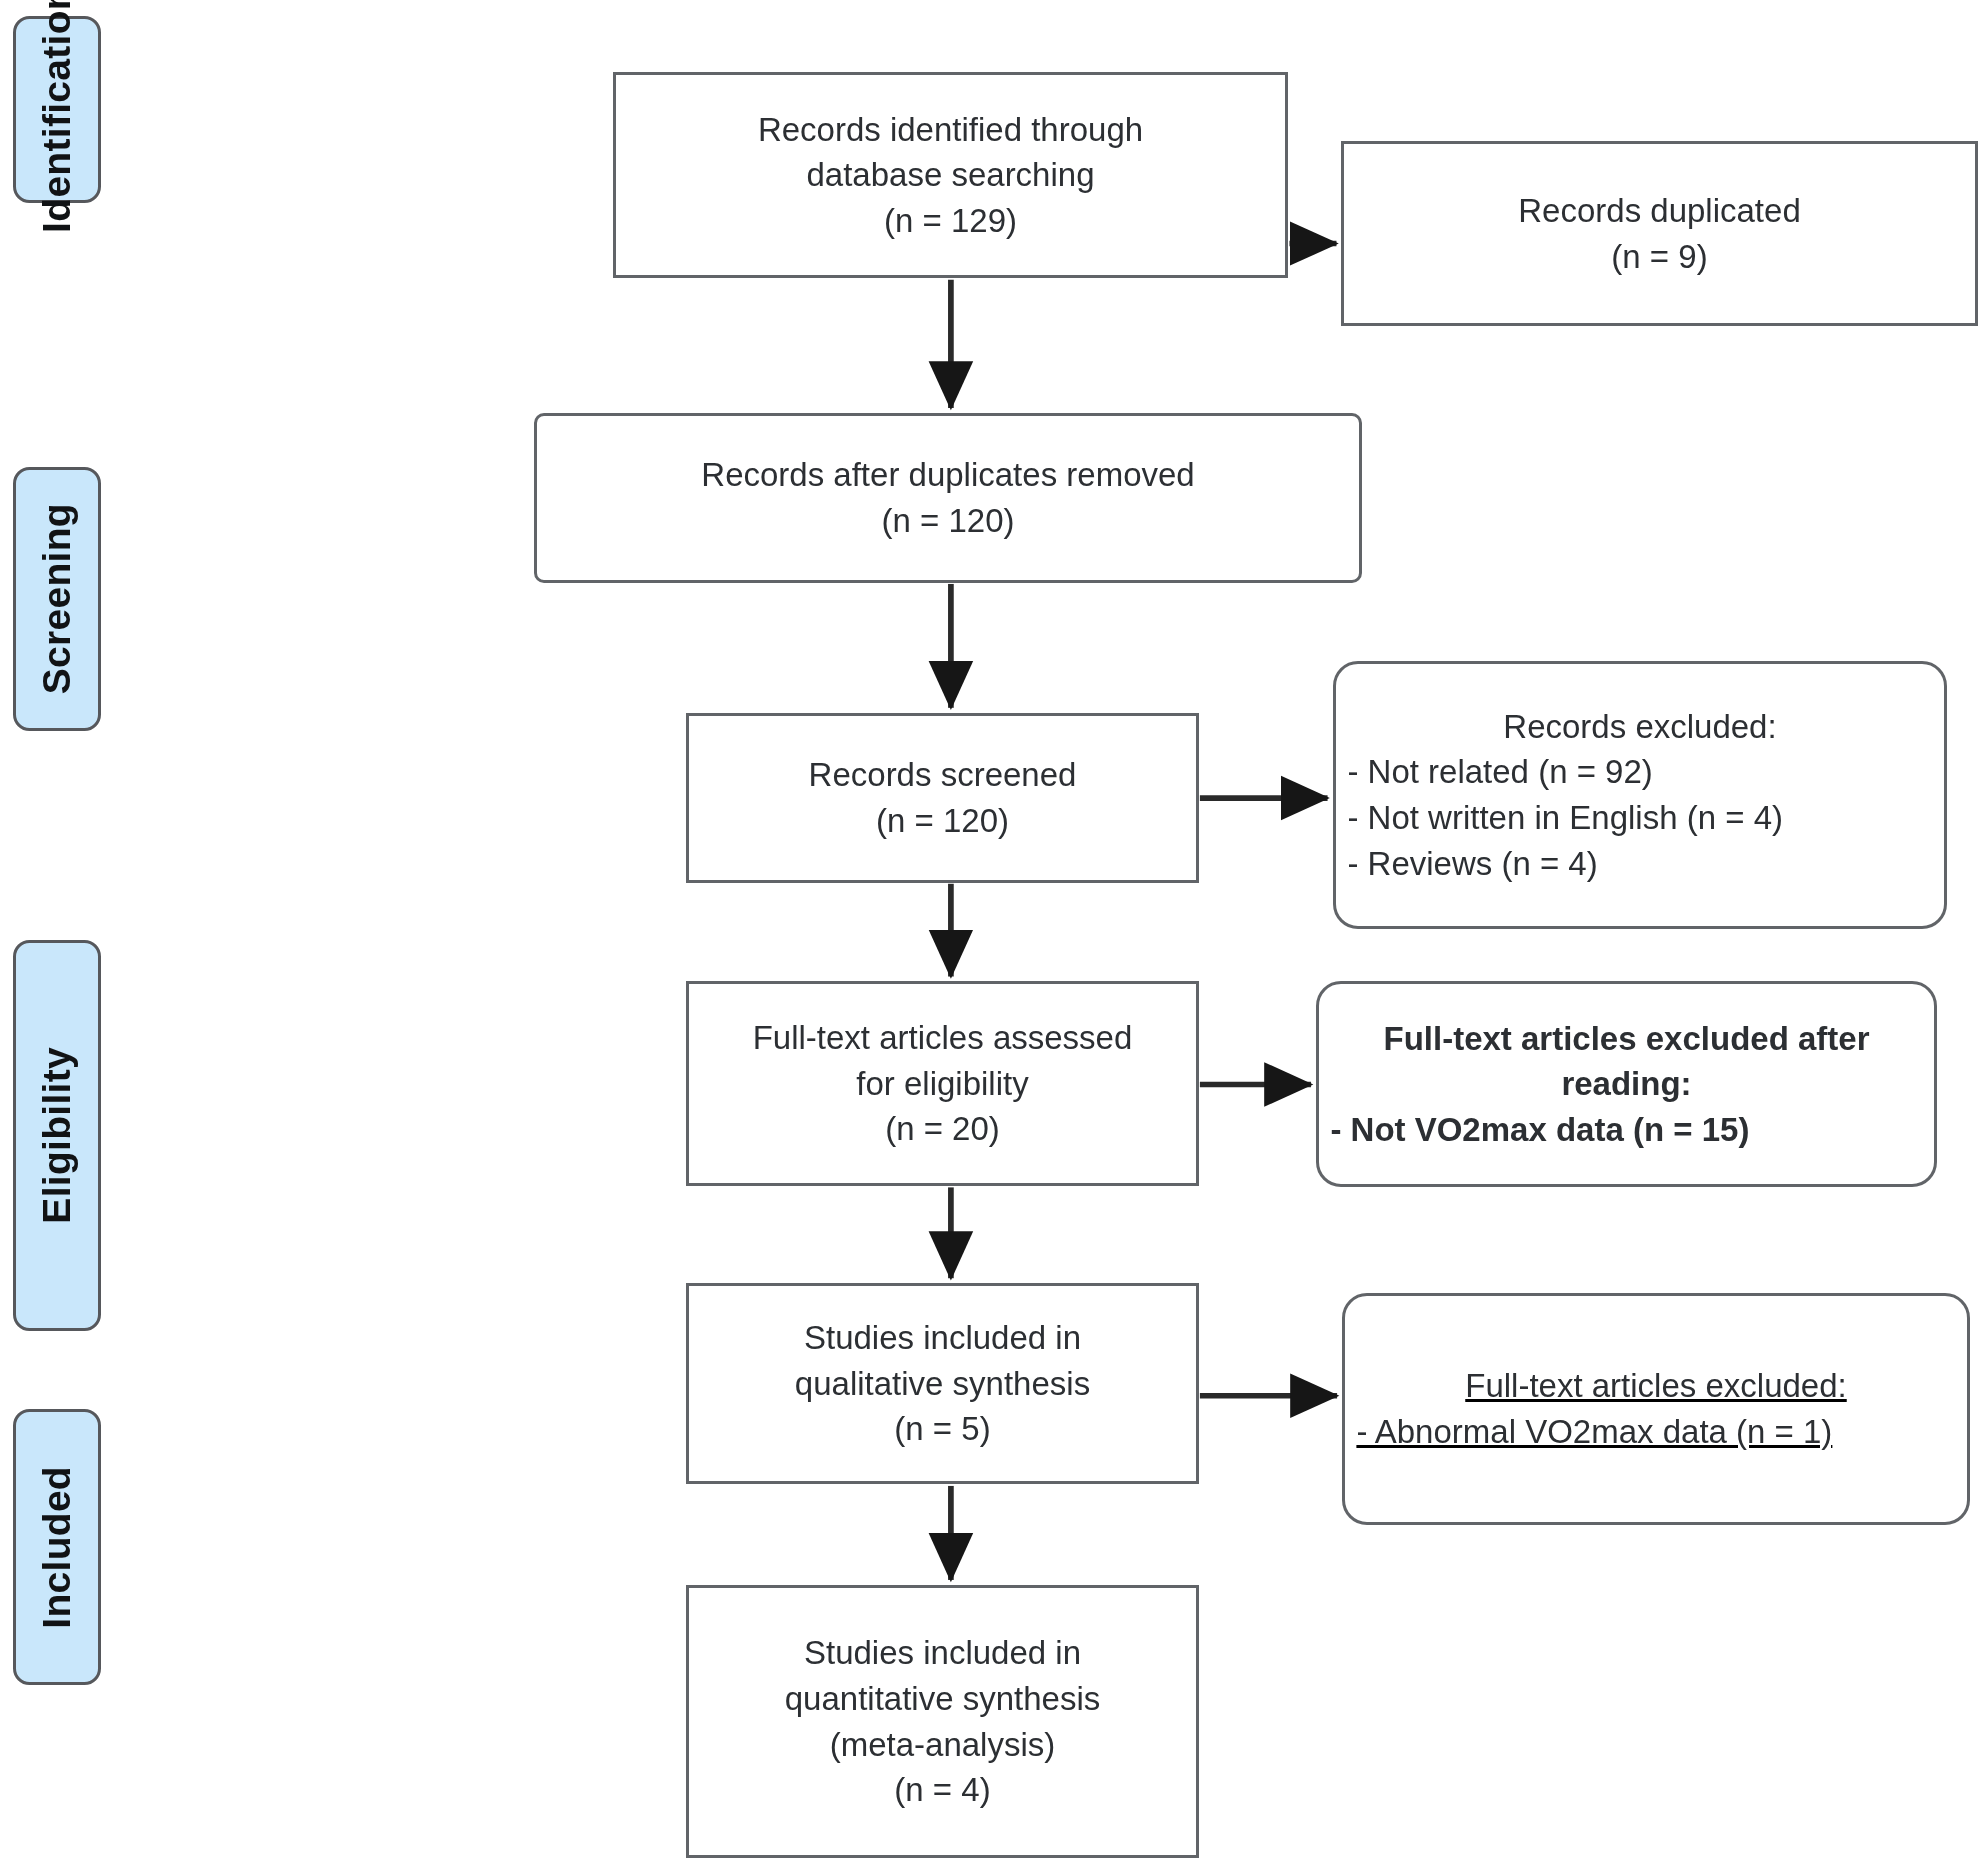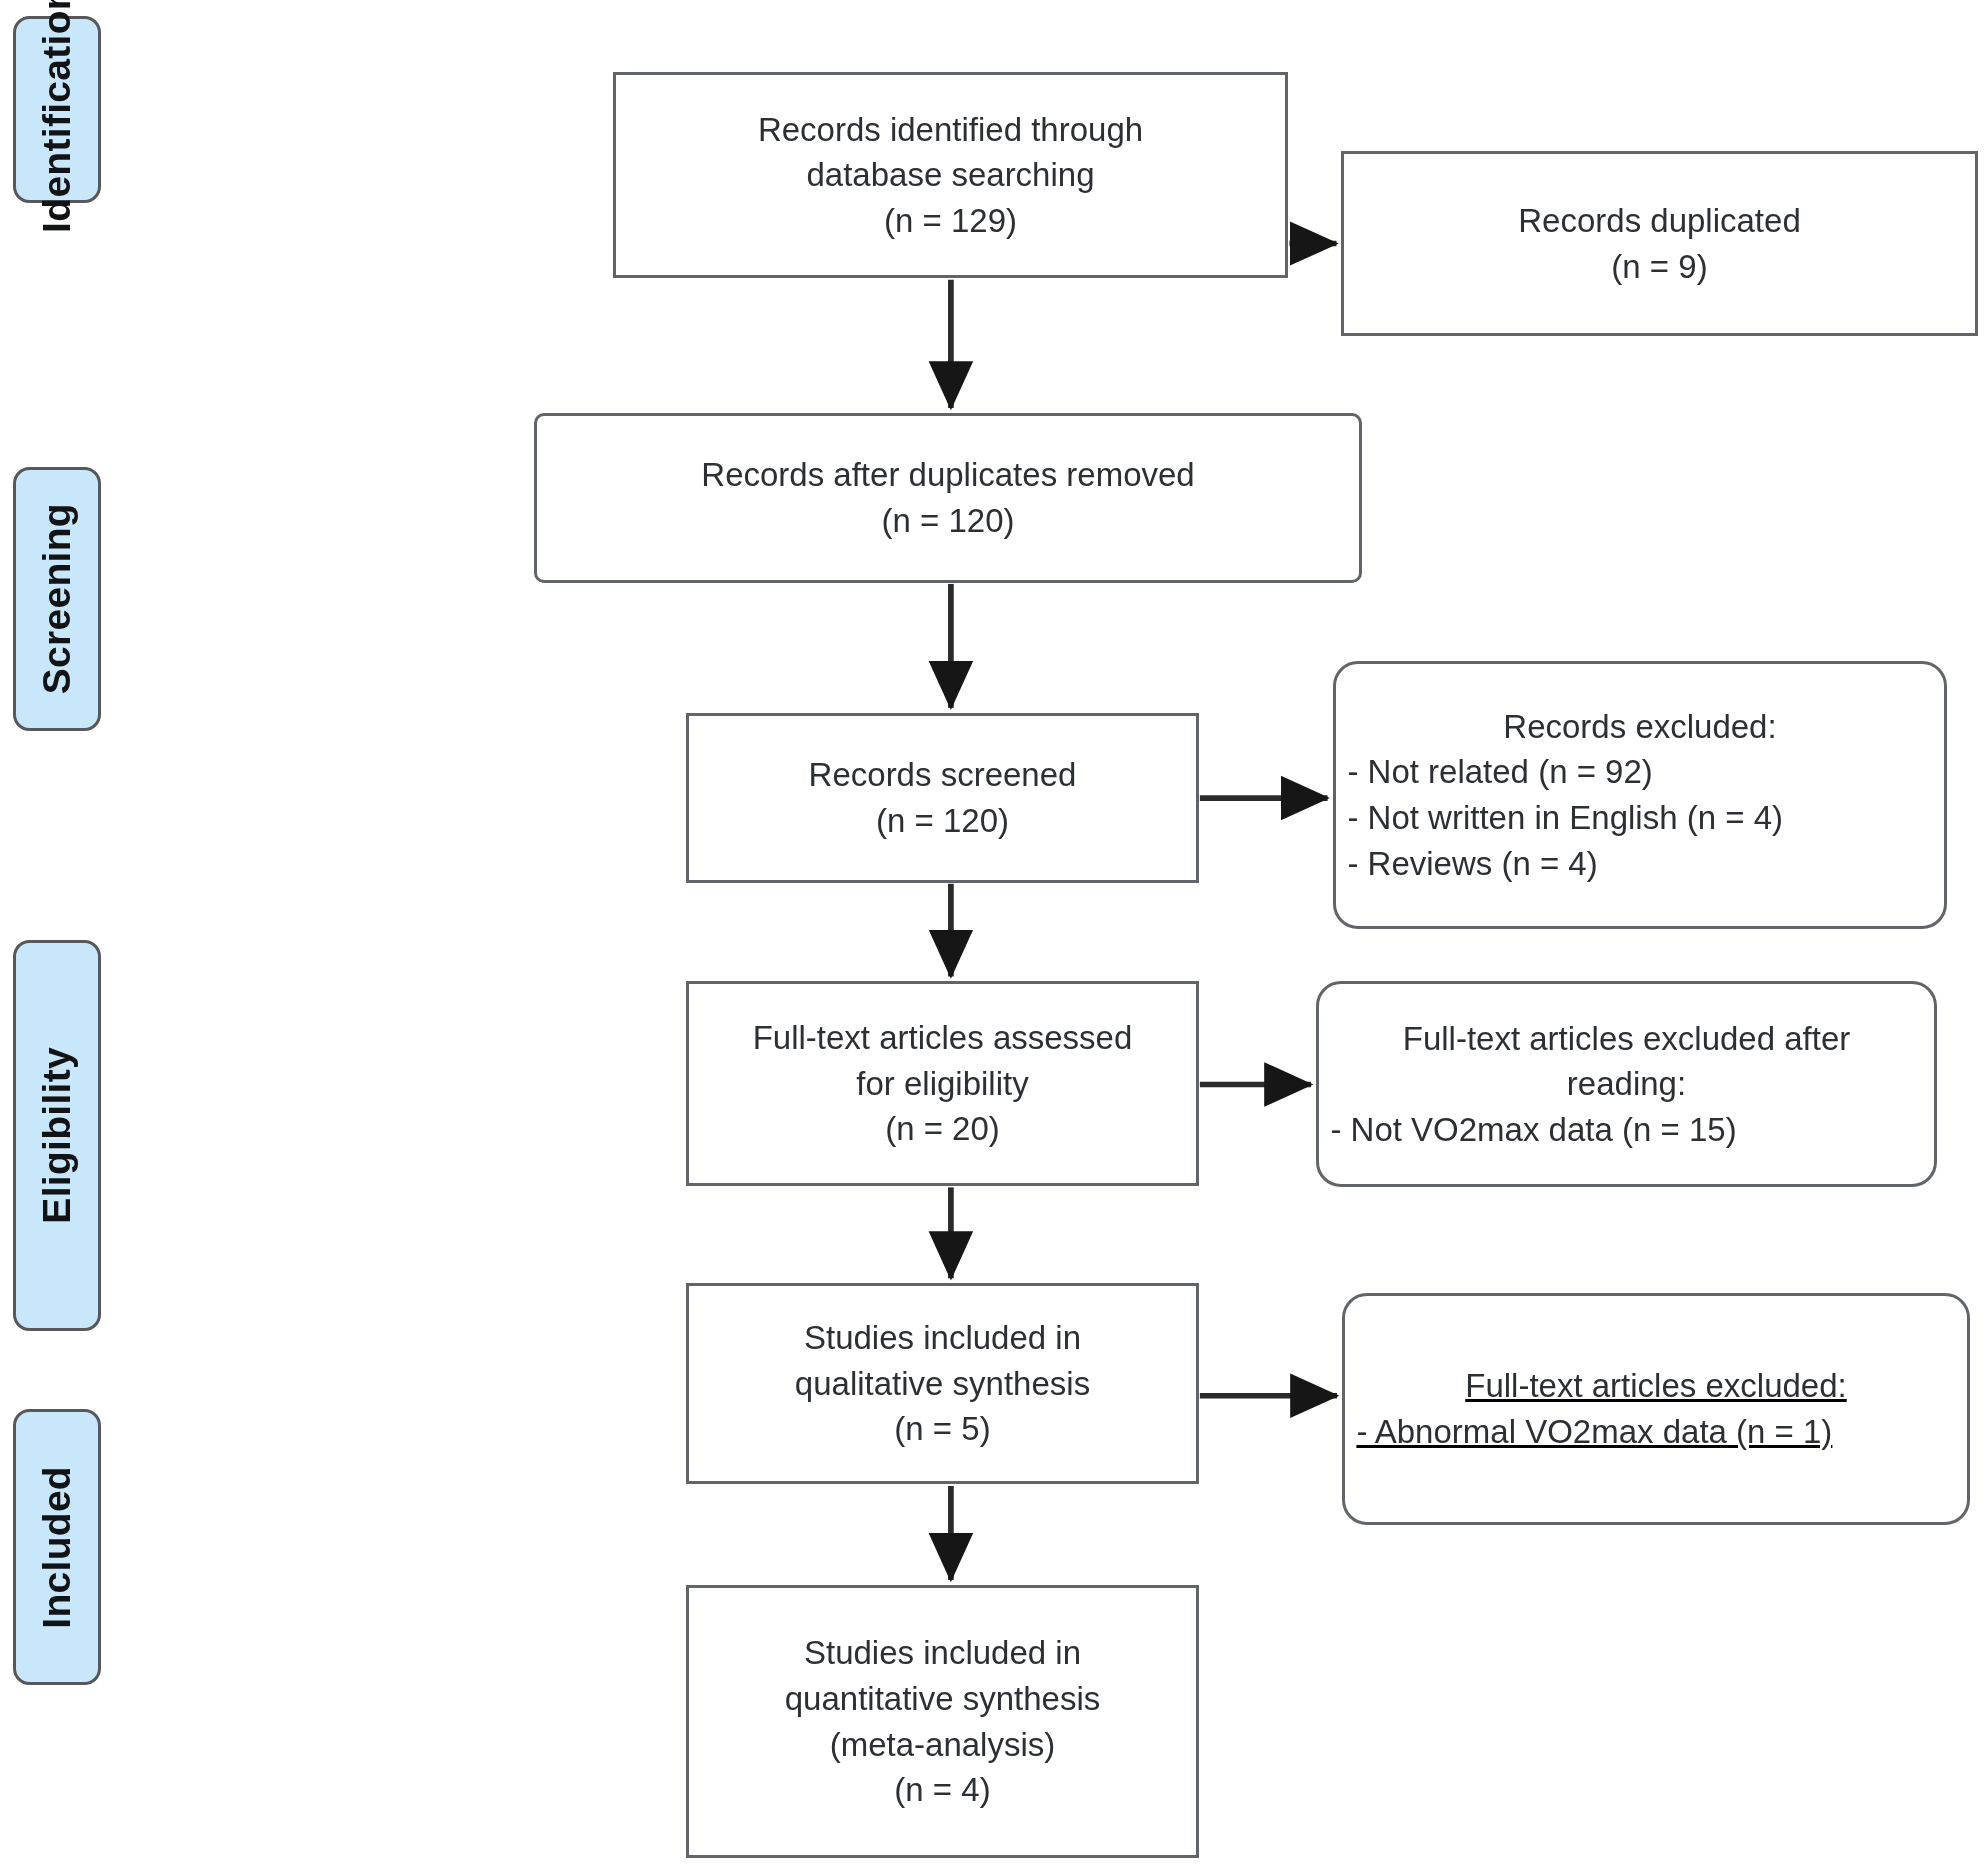--- a/index.html
+++ b/index.html
@@ -100,21 +100,21 @@
   <div class="phase" style="left:12.7px; top:1409px; width:88px; height:276px;">
     <span class="phase-label">Included</span>
   </div>
 
   <div class="fbox" style="left:613px; top:72px; width:675px; height:206px;">
     <div class="ln">Records identified through</div>
     <div class="ln">database searching</div>
     <div class="ln">(n = 129)</div>
   </div>
 
-  <div class="fbox" style="left:1341px; top:151px; width:637px; height:185px;">
+  <div class="fbox" style="left:1341px; top:141px; width:637px; height:185px;">
     <div class="ln">Records duplicated</div>
     <div class="ln">(n = 9)</div>
   </div>
 
   <div class="fbox" style="left:534px; top:413px; width:828px; height:170px;border-radius:10px;">
     <div class="ln">Records after duplicates removed</div>
     <div class="ln">(n = 120)</div>
   </div>
 
   <div class="fbox" style="left:686px; top:713px; width:513px; height:170px;">
@@ -128,21 +128,21 @@
     <div class="ln bullet">- Not written in English (n = 4)</div>
     <div class="ln bullet">- Reviews (n = 4)</div>
   </div>
 
   <div class="fbox" style="left:686px; top:981px; width:513px; height:205px;">
     <div class="ln">Full-text articles assessed</div>
     <div class="ln">for eligibility</div>
     <div class="ln">(n = 20)</div>
   </div>
 
-  <div class="fbox leftlines" style="left:1316px; top:981px; width:621px; height:206px;">
+  <div class="fbox leftlines" style="left:1316px; top:981px; width:621px; height:206px;font-weight:bold;">
     <div class="ln">Full-text articles excluded after</div>
     <div class="ln">reading:</div>
     <div class="ln bullet">- Not VO2max data (n = 15)</div>
   </div>
 
   <div class="fbox" style="left:686px; top:1283px; width:513px; height:201px;">
     <div class="ln">Studies included in</div>
     <div class="ln">qualitative synthesis</div>
     <div class="ln">(n = 5)</div>
   </div>

